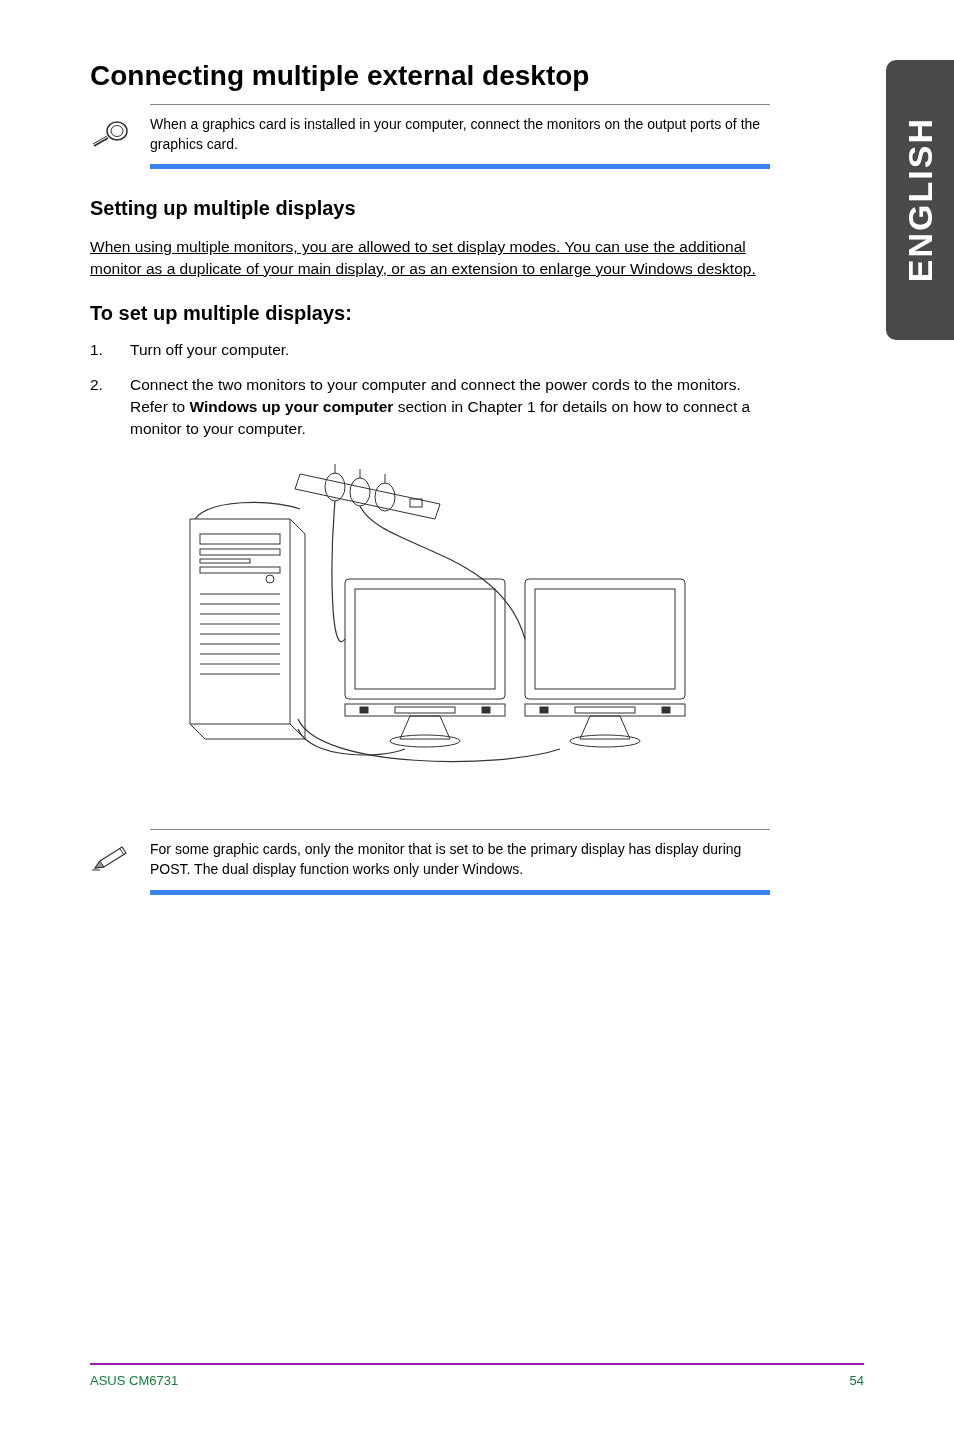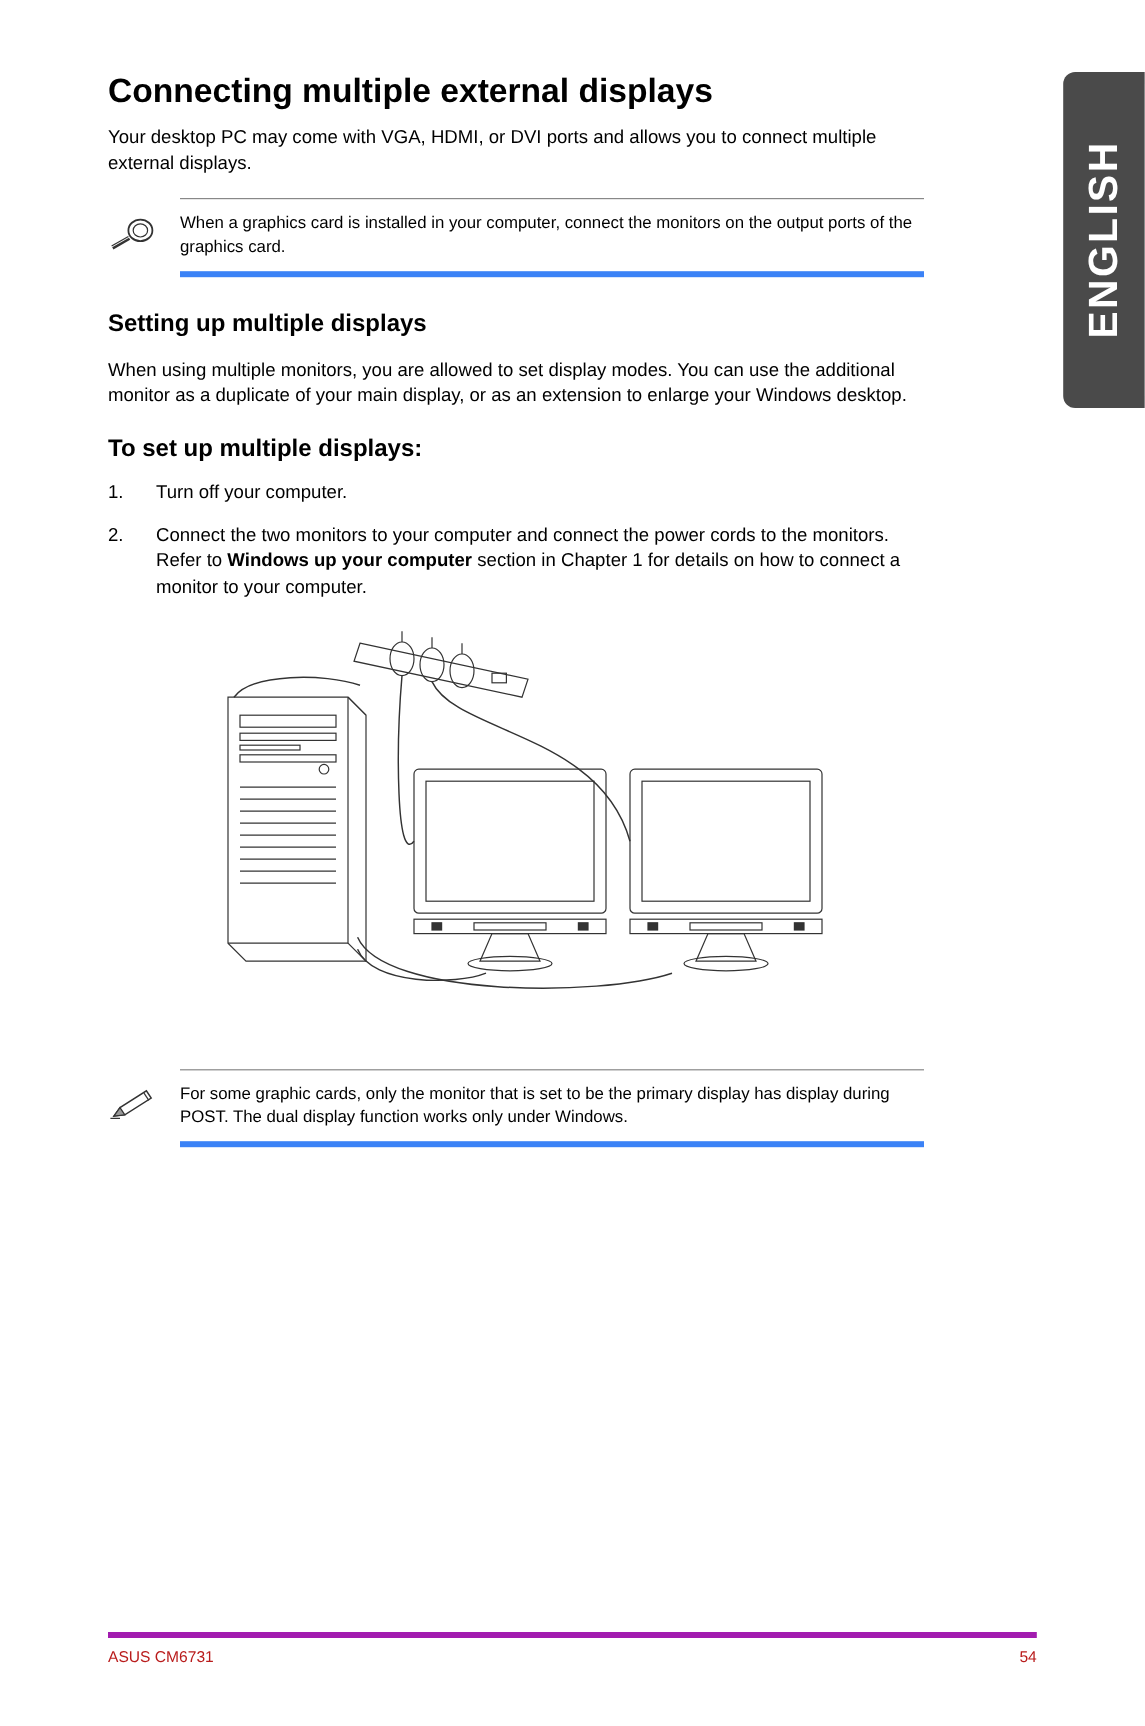--- a/index.html
+++ b/index.html
@@ -72,20 +72,21 @@
     }
     h2 {
       font-size: 20px;
       font-weight: bold;
       margin-bottom: 16px;
     }
     .section-text {
       font-size: 15.5px;
       line-height: 1.4;
       margin-bottom: 22px;
+      text-decoration: underline;
     }
     .step-title {
       font-size: 20px;
       font-weight: bold;
       margin-bottom: 14px;
     }
     .step-list {
       list-style: none;
       font-size: 15.5px;
       line-height: 1.4;
@@ -107,39 +108,38 @@
     .illustration {
       margin: 20px auto 40px auto;
       display: flex;
       justify-content: center;
     }
     .footer {
       position: absolute;
       bottom: 50px;
       left: 90px;
       right: 90px;
-      border-top: 5px solid #a21caf;
+      border-top: 2px solid #a21caf;
       padding-top: 8px;
       display: flex;
       justify-content: space-between;
       font-size: 13px;
-      color: #b91c1c;
+      color: #15803d;
     }
   </style>
 </head>
 <body>
 
 <div class="side-tab">
   <span class="side-tab-text">ENGLISH</span>
 </div>
 
 <div class="page-content">
 
-  <h1>Connecting multiple external displays</h1>
-  <p class="intro">Your desktop PC may come with VGA, HDMI, or DVI ports and allows you to connect multiple external displays.</p>
+  <h1>Connecting multiple external desktop</h1>
 
   <div class="note-box">
     <div class="note-icon">
       <svg width="42" height="30" viewBox="0 0 42 30">
         <ellipse cx="27" cy="13" rx="10" ry="9" fill="none" stroke="#333" stroke-width="1.5"></ellipse>
         <ellipse cx="27" cy="13" rx="6" ry="5.5" fill="none" stroke="#333" stroke-width="1"></ellipse>
         <path d="M 18 20 L 4 28" stroke="#333" stroke-width="2" fill="none"></path>
         <path d="M 17 18 L 3 26" stroke="#333" stroke-width="1" fill="none"></path>
       </svg>
     </div>

